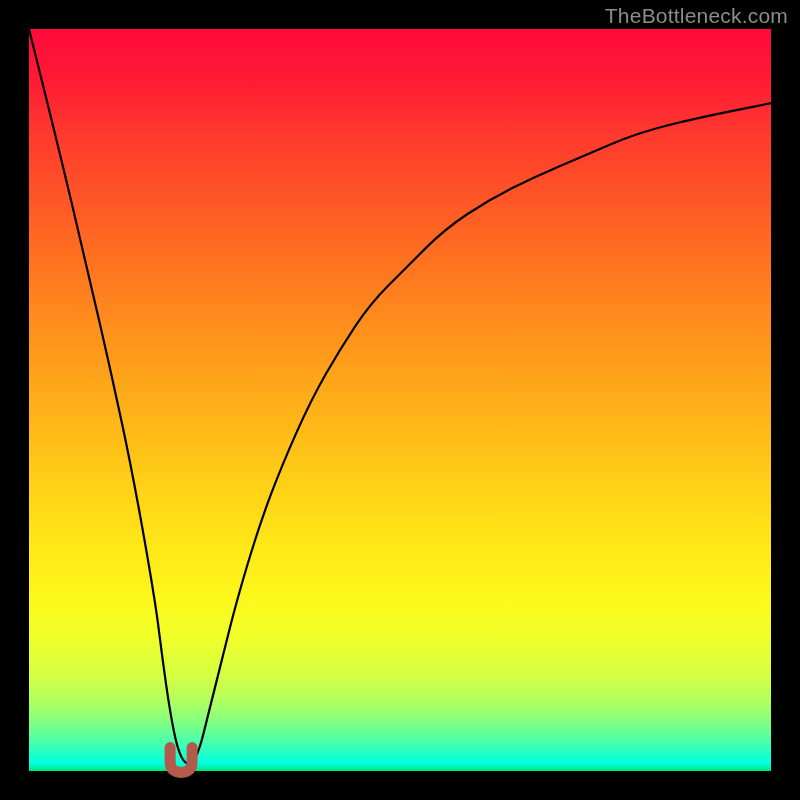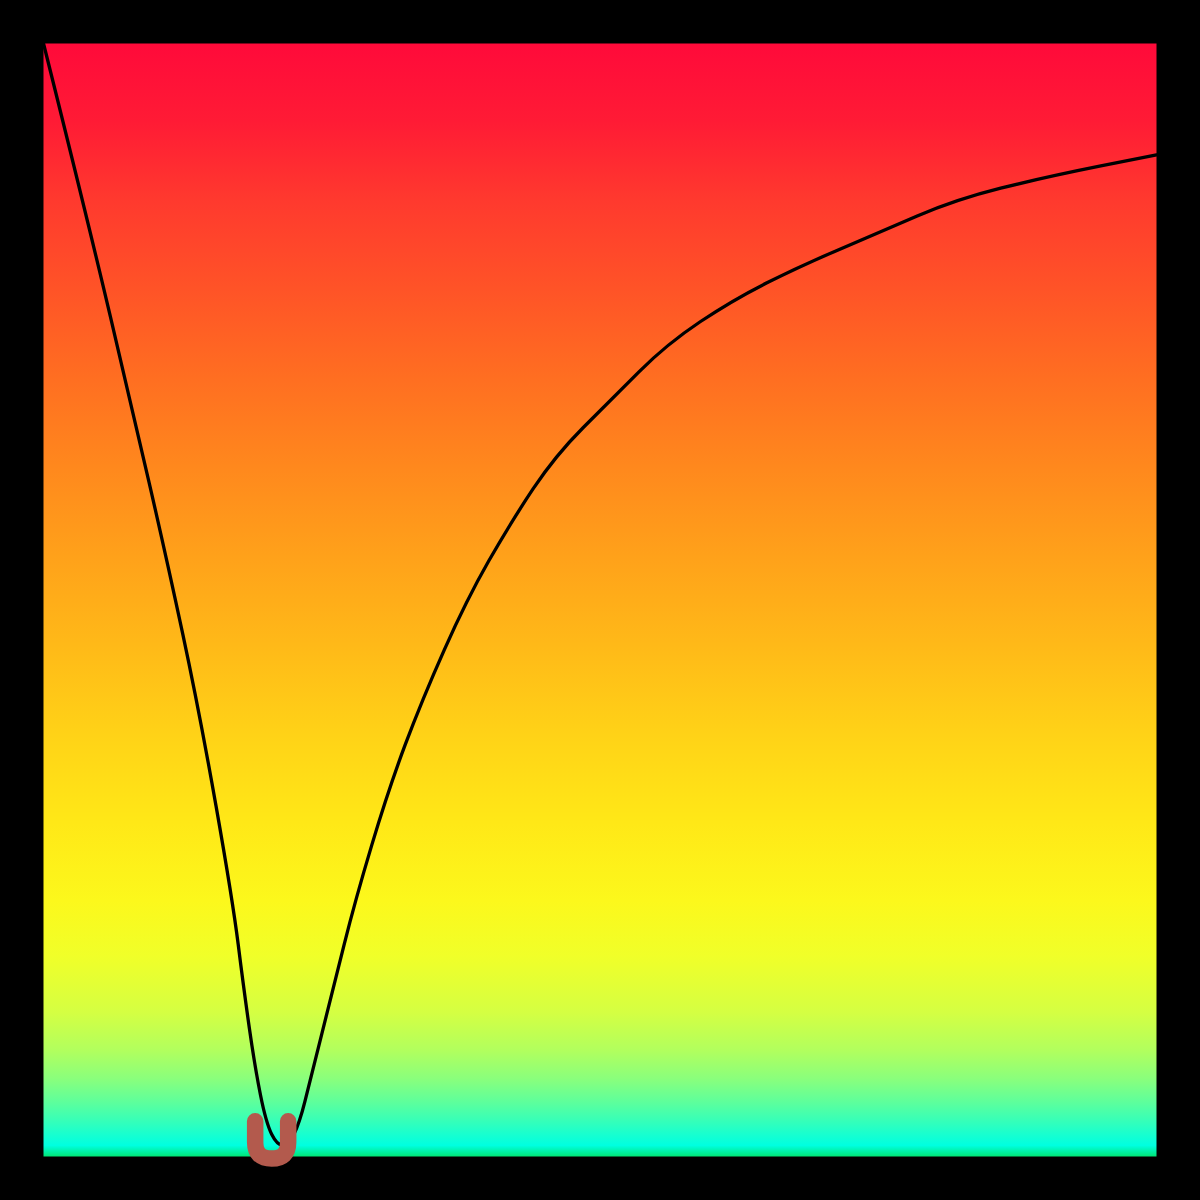--- a/index.html
+++ b/index.html
@@ -82,13 +82,14 @@
 
     <svg class="curve" viewBox="0 0 742 742" preserveAspectRatio="none">
       <path id="curve-path" d="M 0.00 0.00 Q 29.68 118.72 44.52 181.79 Q 59.36 244.86 70.49 293.09 Q 81.62 341.32 92.75 393.26 Q 103.88 445.20 115.01 508.27 Q 126.14 571.34 129.85 601.02 Q 133.56 630.70 137.27 656.67 Q 140.98 682.64 144.69 701.19 Q 148.40 719.74 152.11 727.16 Q 155.82 734.58 159.53 734.58 Q 163.24 734.58 166.95 727.16 Q 170.66 719.74 174.37 704.90 Q 178.08 690.06 185.50 660.38 Q 192.92 630.70 200.34 601.02 Q 207.76 571.34 218.89 534.24 Q 230.02 497.14 241.15 467.46 Q 252.28 437.78 267.12 404.39 Q 281.96 371.00 296.80 345.03 Q 311.64 319.06 326.48 296.80 Q 341.32 274.54 359.87 255.99 Q 378.42 237.44 396.97 218.89 Q 415.52 200.34 437.78 185.50 Q 460.04 170.66 482.30 159.53 Q 504.56 148.40 530.53 137.27 Q 556.50 126.14 582.47 115.01 Q 608.44 103.88 638.12 96.46 Q 667.80 89.04 704.90 81.62 T 742.00 74.20" fill="none" stroke="#000" stroke-width="2.2" stroke-linecap="round" stroke-linejoin="round"></path>
     </svg>
 
     <svg class="marker" viewBox="0 0 742 742" preserveAspectRatio="none">
       <path id="marker-path" d="M 141.11 718.58 L 141.11 732.58 Q 141.11 743.38 152.11 743.38 Q 163.11 743.38 163.11 732.58 L 163.11 718.58" fill="none" stroke="#b35a4d" stroke-width="11" stroke-linecap="round" stroke-linejoin="round"></path>
     </svg>
 
   </div>
+  <div class="watermark">TheBottleneck.com</div>
 </div>
 
 </body></html>

